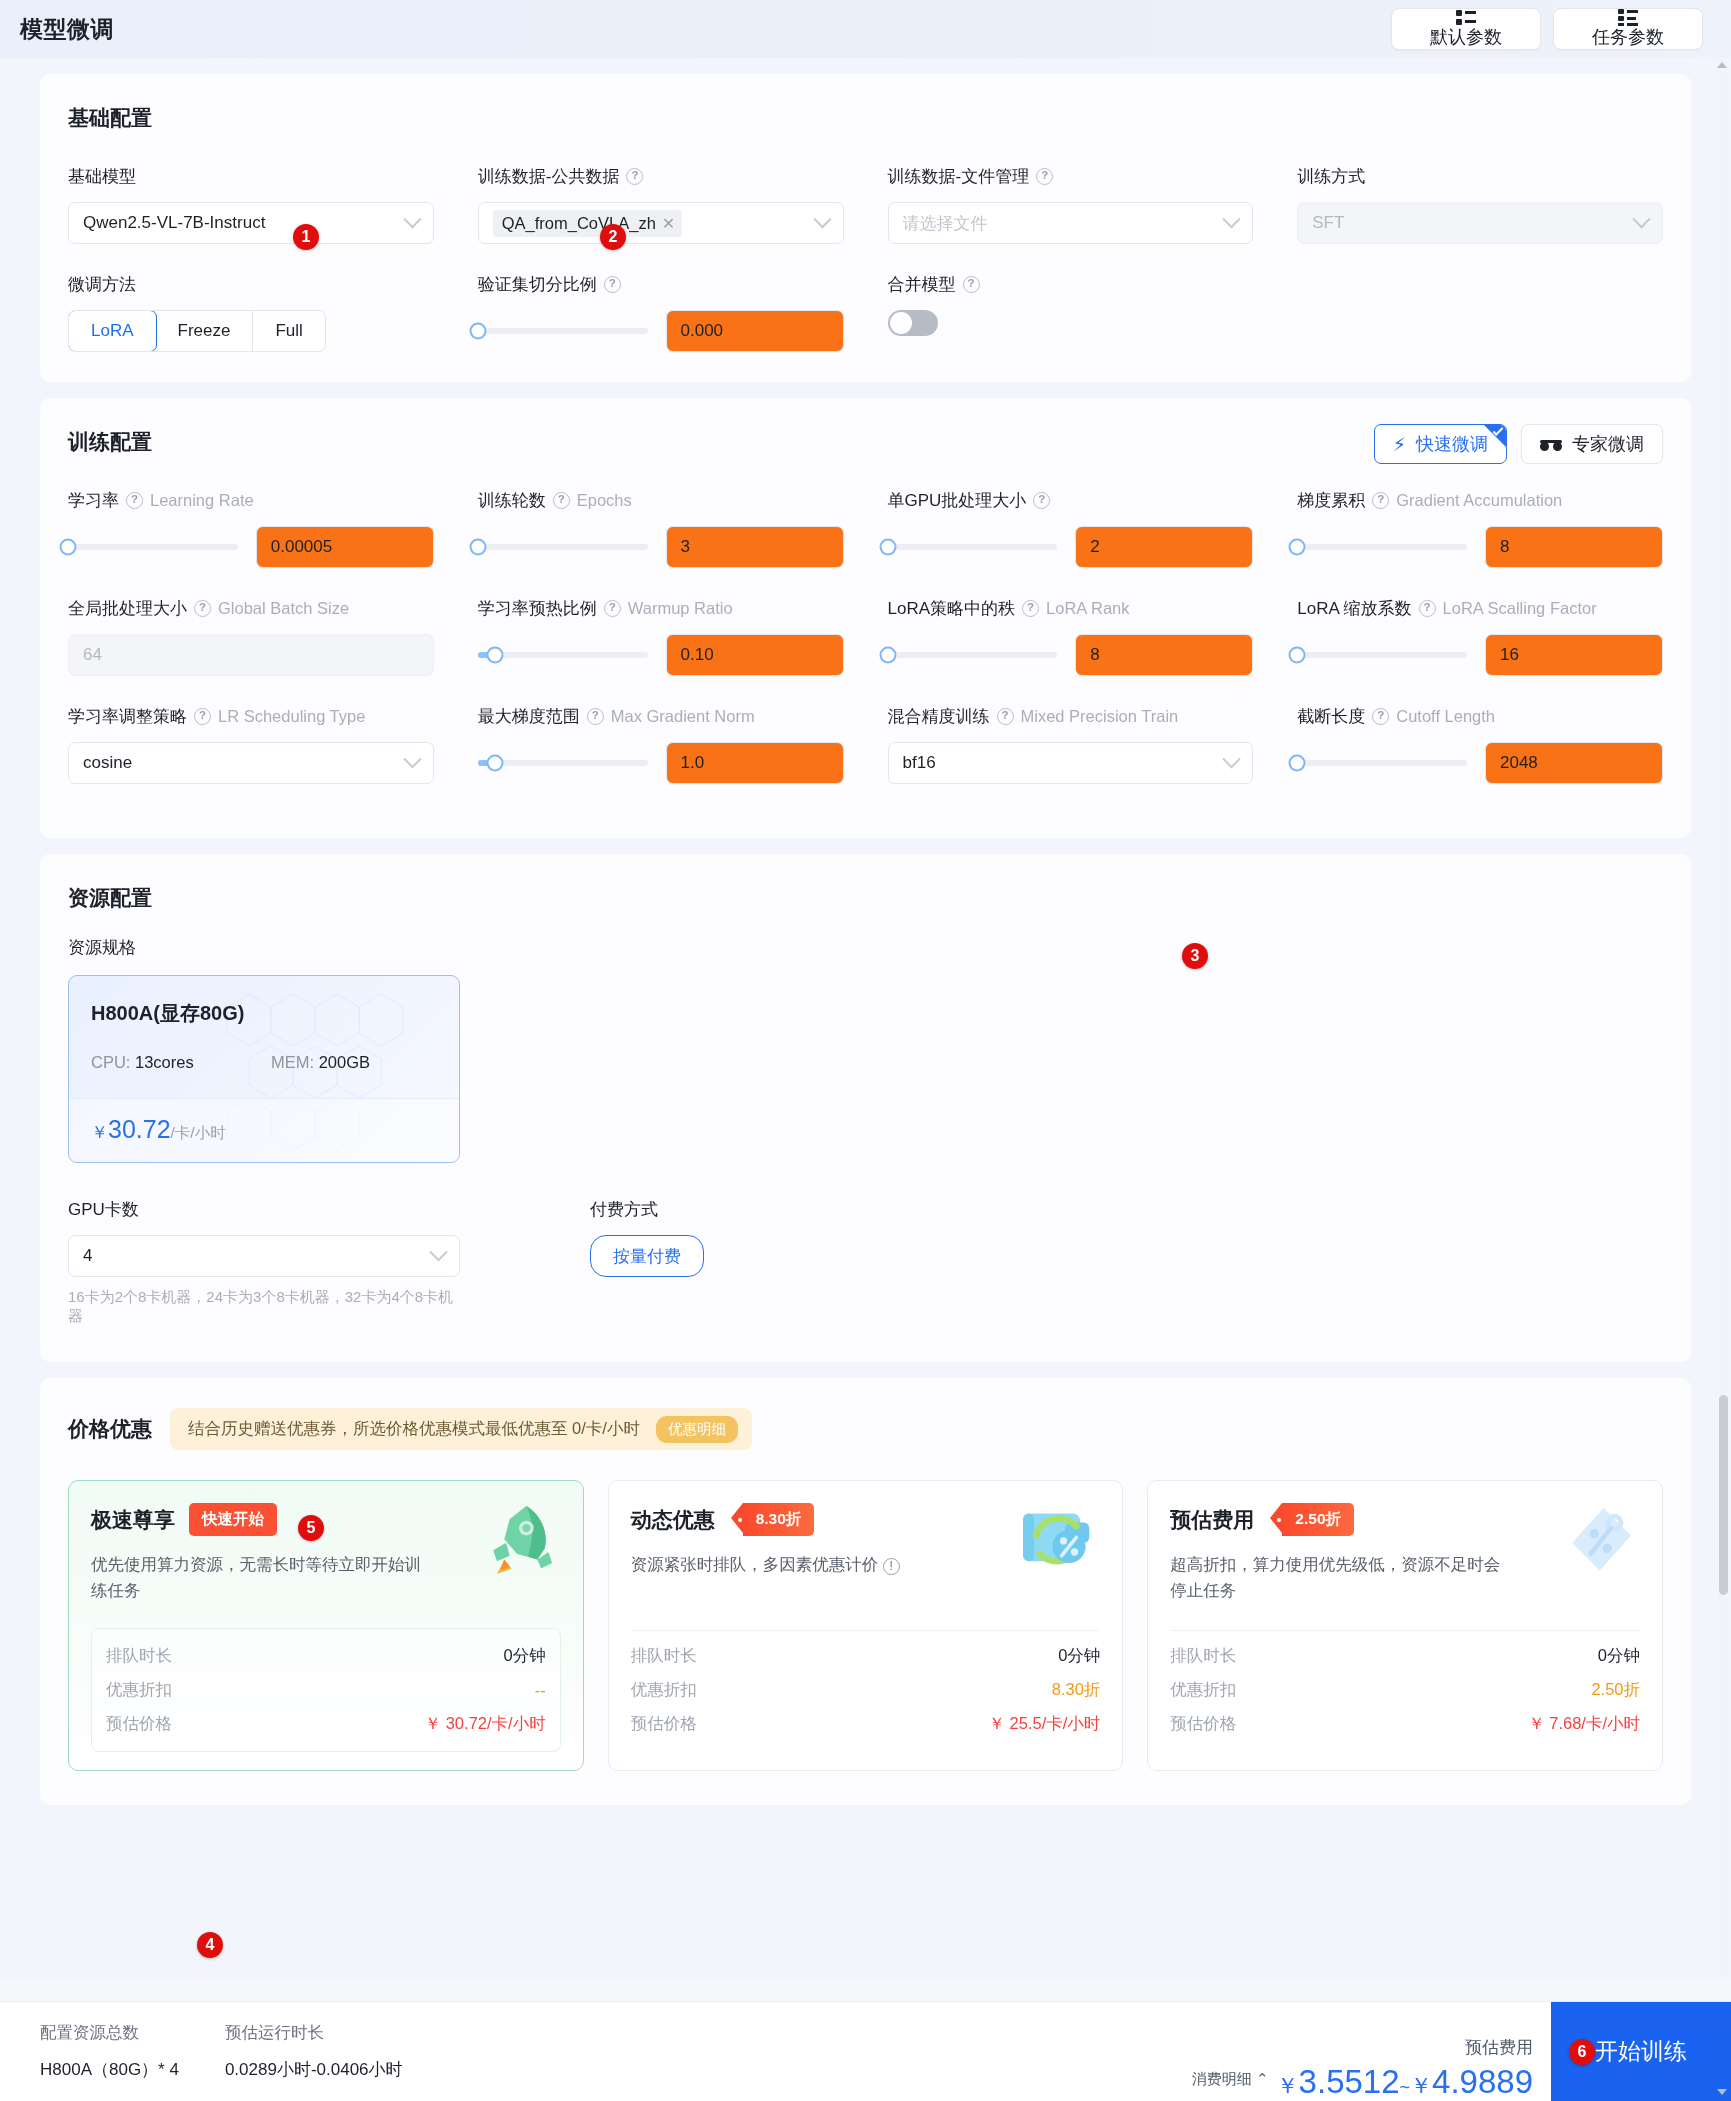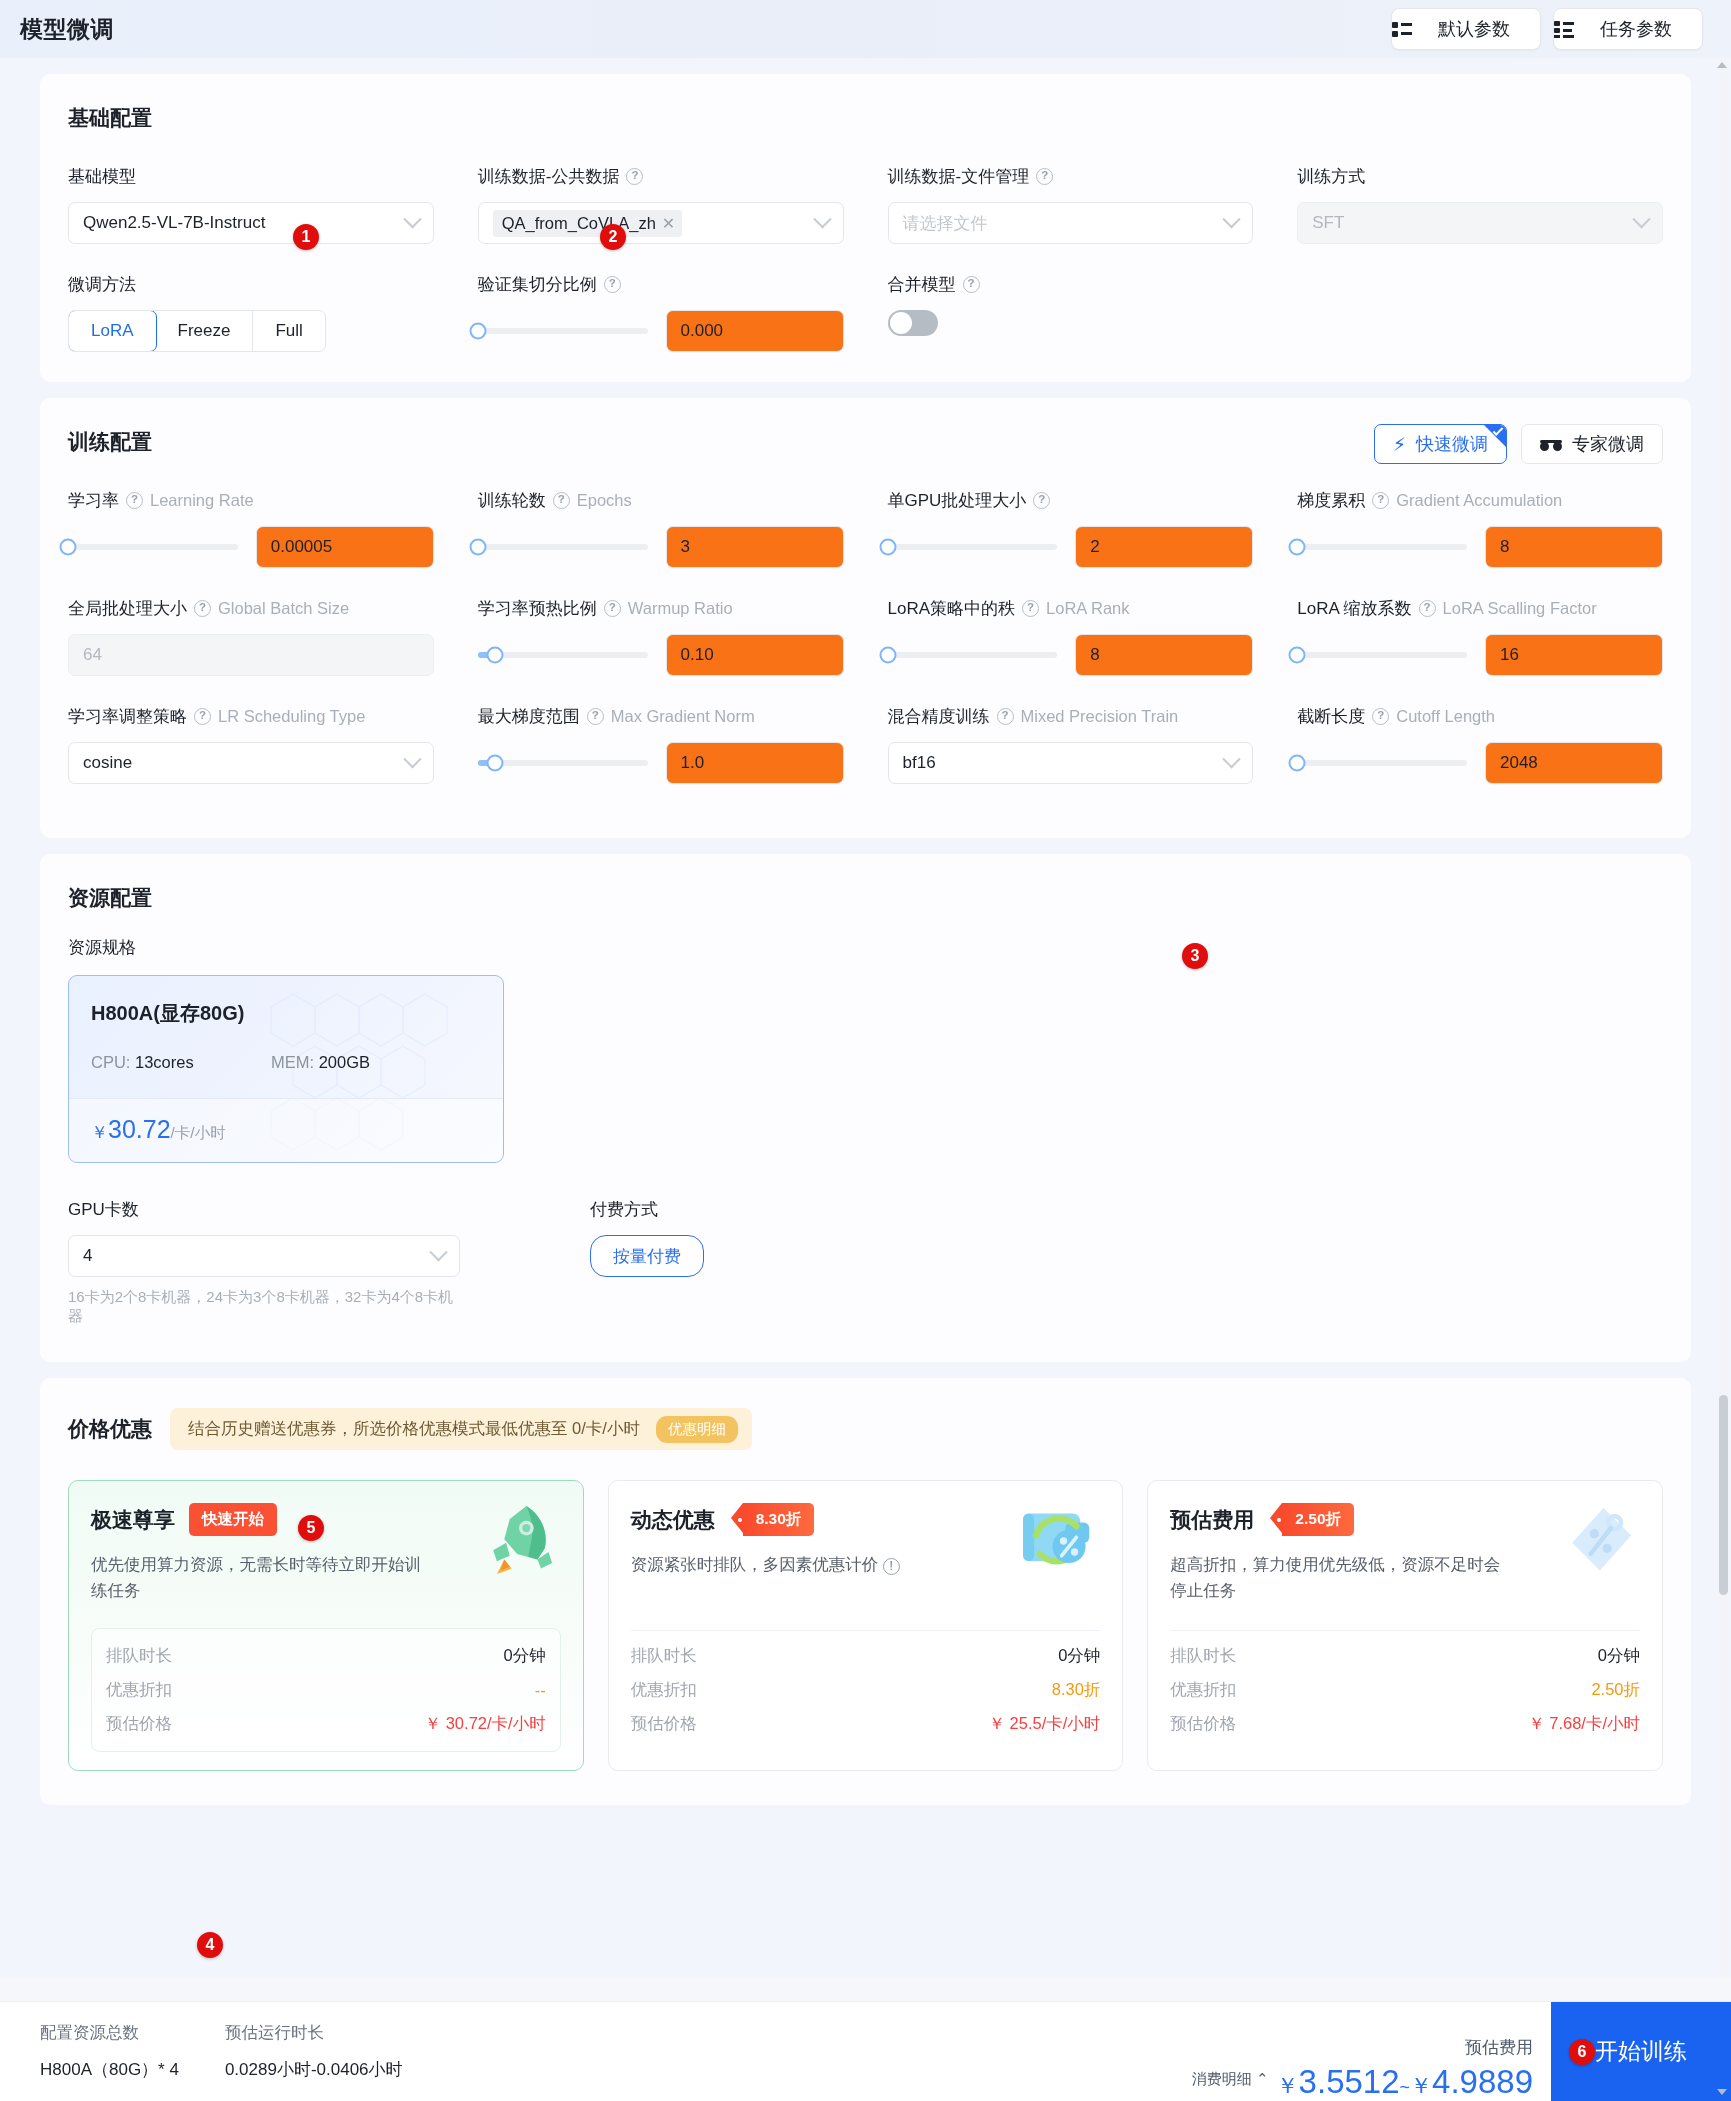--- a/index.html
+++ b/index.html
@@ -14,23 +14,24 @@
   
   .header {
     position: absolute; left: 0; top: 0; width: 1731px; height: 58px;
     background: linear-gradient(90deg,#eaf0fb 0%, #e9eef9 50%, #eef2fa 100%);
     display: flex; align-items: center; padding: 0 20px;
   }
   .header-title { font-size: 23px; font-weight: bold; color: #1d2129; letter-spacing: .5px; }
   .header-actions { margin-left: auto; display: flex; gap: 12px; padding-right: 8px; }
   .hbtn {
     height: 42px; min-width: 150px; background: #fff; border: 1px solid #e5e6eb;
-    border-radius: 8px; display: flex; align-items: center; 
-    gap: 26px; font-size: 18px; color: #1d2129; cursor: pointer;
+    border-radius: 8px; display: flex; align-items: center; justify-content: center;
+    gap: 10px; font-size: 18px; color: #1d2129; cursor: pointer;
     box-shadow: 0 1px 2px rgba(0,0,0,.03);
+    flex-direction: column;
   }
   .ico-list { display:inline-block; width:20px; height:16px; position:relative; }
   .ico-list i { position:absolute; background:#1d2129; display:block; }
   .ico-list i.d1 { left:0; top:1px; width:6px; height:6px; border-radius:1px; }
   .ico-list i.d2 { left:0; top:10px; width:6px; height:6px; border-radius:1px; }
   .ico-list i.l1 { left:9px; top:2px; width:11px; height:2.5px; }
   .ico-list i.l2 { left:9px; top:11px; width:11px; height:2.5px; }
   .ico-list2 i.d1 { left:0; top:0px; width:6px; height:5px; }
   .ico-list2 i.d2 { left:0; top:7px; width:6px; height:5px; }
   .ico-list2 i.d3 { left:0; top:14px; width:6px; height:2.5px; }
@@ -128,21 +129,21 @@
   }
   .bolt { color: #2a6ff0; font-size: 19px; }
   .glasses { display:inline-block; width:22px; height:13px; position:relative; }
   .glasses i { position:absolute; bottom:0; width:9px; height:9px; border-radius:50% 50% 50% 50%; background:#1d2129; }
   .glasses i.l { left:0; } .glasses i.r { right:0; }
   .glasses b { position:absolute; top:2px; left:0; width:22px; height:3px; background:#1d2129; border-radius:2px; }
 
   
   .sublabel { font-size: 17px; color: #1d2129; margin-bottom: 16px; }
   .spec {
-    width: 436px; border: 1.6px solid #9dbdf6; border-radius: 9px; overflow: hidden;
+    width: 392px; border: 1.6px solid #9dbdf6; border-radius: 9px; overflow: hidden;
     background: linear-gradient(135deg,#eaf1fe 0%, #eef3fe 45%, #f7f9ff 100%);
     position: relative;
   }
   .spec .hex { position:absolute; right:0; top:0; width:250px; height:100%; opacity:.5; }
   .spec-top { padding: 24px 22px 26px 22px; position: relative; z-index: 2;}
   .spec-name { font-size: 20px; font-weight: bold; color: #1d2129; margin-bottom: 26px; }
   .spec-meta { display: flex; font-size: 16.5px; }
   .spec-meta .k { color: #8d949e; }
   .spec-meta .v { color: #1d2129; }
   .spec-meta > div:first-child { width: 180px; }

